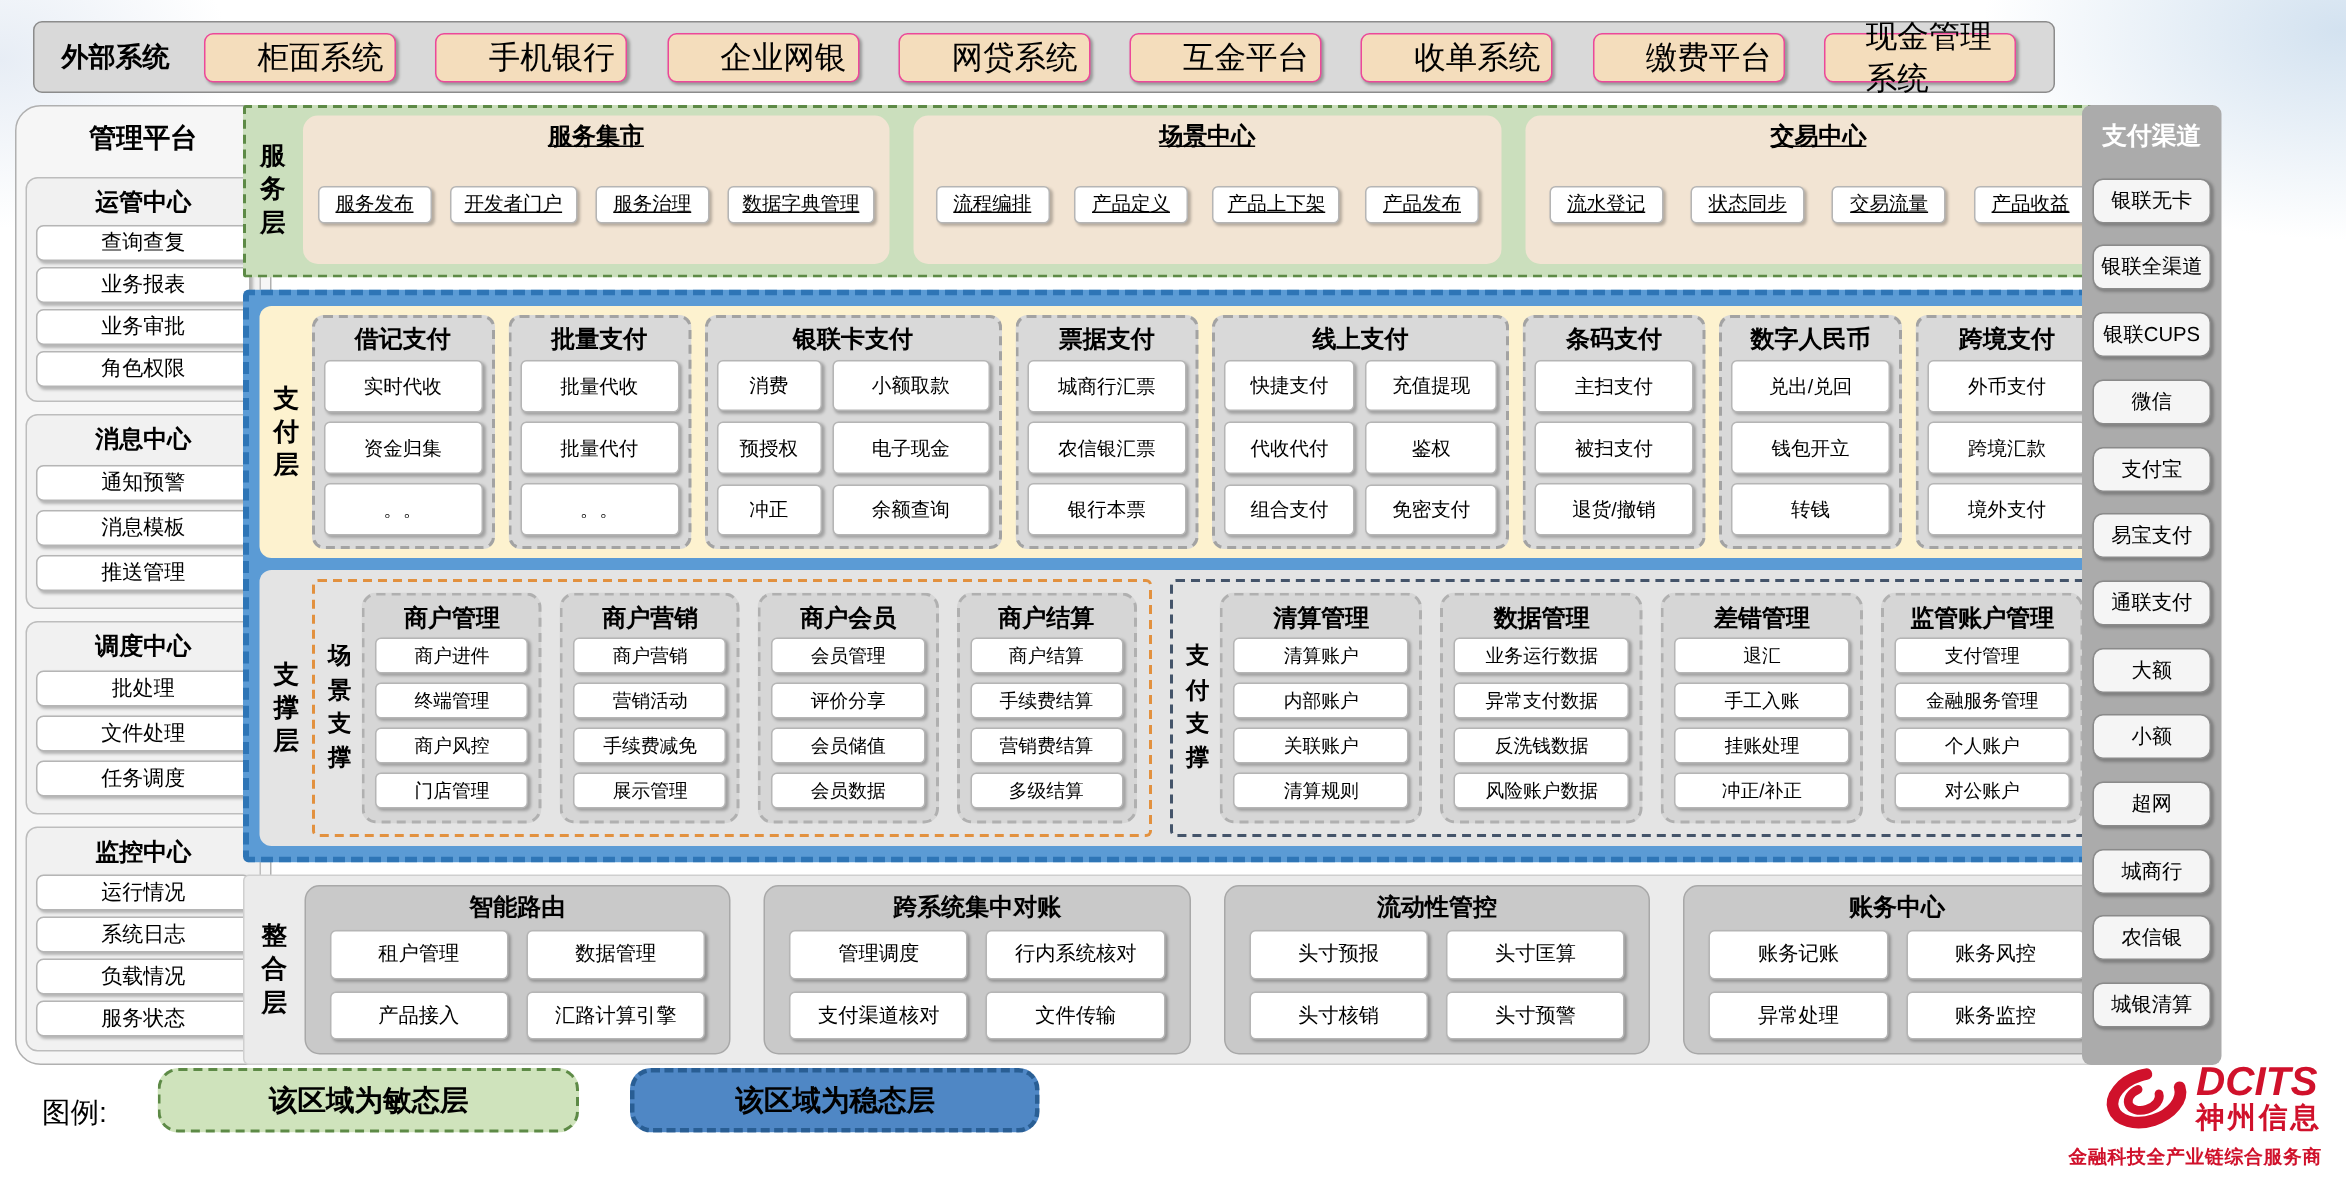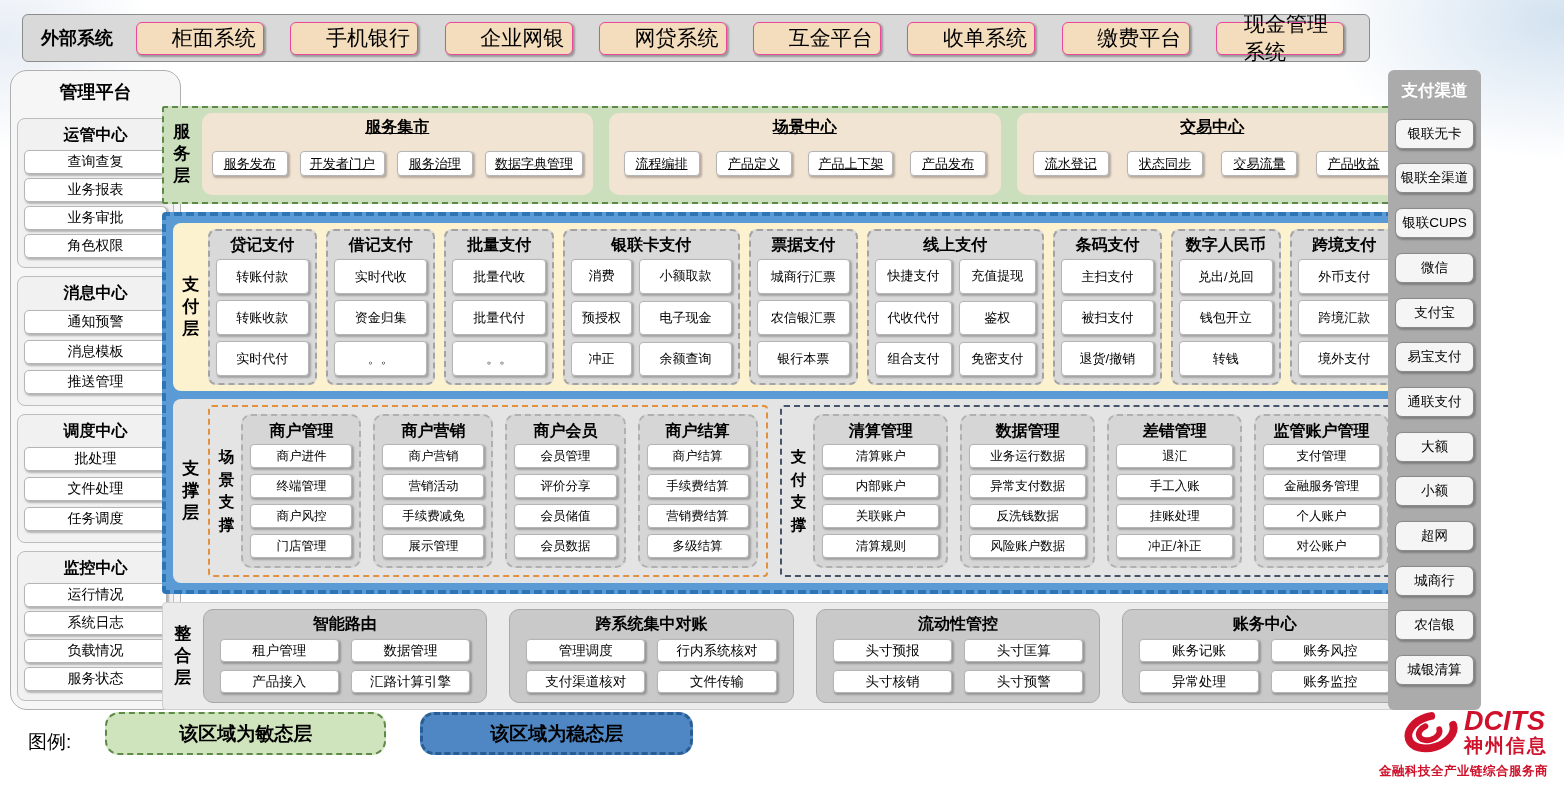--- a/index.html
+++ b/index.html
@@ -51,21 +51,21 @@
   
   .main { position:absolute; left:162px; top:70px; width:1256px; height:640px; display:flex; flex-direction:column; }
   .vlabel {
     width:1.15em; font-weight:bold; font-size:17px; line-height:1.3;
     word-break:break-all; text-align:center; align-self:center; flex:0 0 auto;
   }
   .group-title { font-weight:bold; font-size:16px; text-align:center; white-space:nowrap; }
   
   .service-layer {
     height:116px; background:#cbdfbd; border:2.5px dashed #5d8a46; border-radius:2px;
-    display:flex; padding:5px 8px 7px; gap:10px;margin-top:36px;
+    display:flex; padding:5px 8px 7px; gap:10px;
   }
   .service-groups { flex:1; display:flex; gap:16px; }
   .service-group {
     flex:1; background:#f2e4d3; border-radius:10px; padding:4px 10px 9px;
     display:flex; flex-direction:column;text-decoration:underline;
   }
   .service-items { flex:1; display:flex; gap:12px; justify-content:space-evenly; align-items:center; margin-top:3px; }
   .svc-btn { padding:4px 9px; height:25px; flex:0 1 auto; min-width:76px; }
   
   .stable-frame {
@@ -229,28 +229,20 @@
             </div>
         </div>
       </div>
     </section>
 
     <section class="stable-frame">
 
       <div class="payment-layer">
         <div class="vlabel">支付层</div>
         <div class="pay-groups">
-          <div class="pay-group">
-            <div class="group-title">贷记支付</div>
-            <div class="pay-items">
-                <div class="white-btn">转账付款</div>
-                <div class="white-btn">转账收款</div>
-                <div class="white-btn">实时代付</div>
-              </div>
-          </div>
           <div class="pay-group">
             <div class="group-title">借记支付</div>
             <div class="pay-items">
                 <div class="white-btn">实时代收</div>
                 <div class="white-btn">资金归集</div>
                 <div class="white-btn">。。</div>
               </div>
           </div>
           <div class="pay-group">
             <div class="group-title">批量支付</div>

